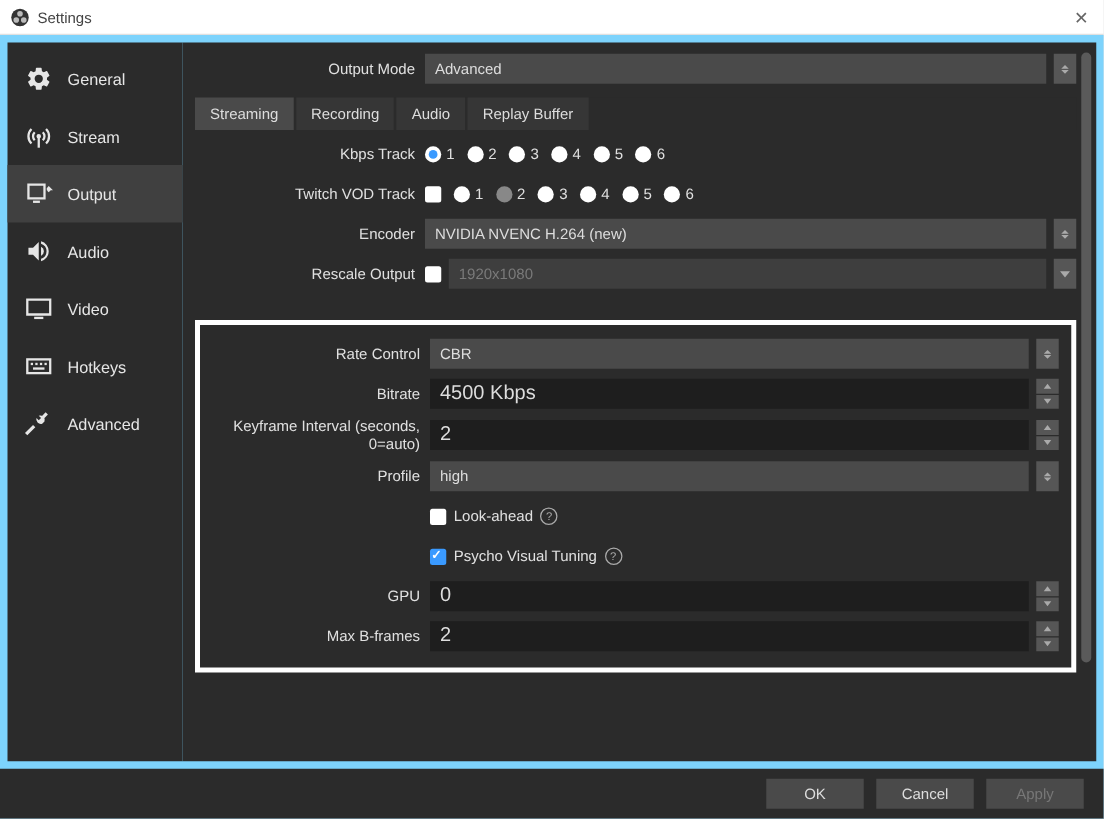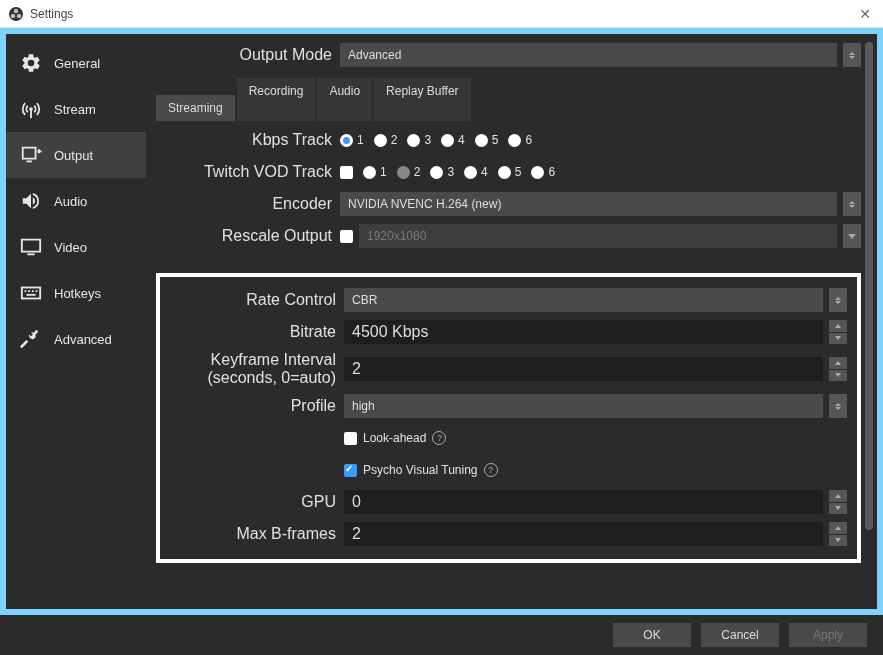--- a/index.html
+++ b/index.html
@@ -12,32 +12,32 @@
 .client { flex: 1; background: #7dd3fc; display: flex; flex-direction: column; }
 .main-area { flex: 1; display: flex; padding: 6px; gap: 0; min-height: 0; }
 .sidebar { width: 140px; background: #2b2b2b; display: flex; flex-direction: column; padding-top: 6px; }
 .side-item { display: flex; align-items: center; gap: 10px; padding: 10px 12px; color: #e6e6e6; font-size: 13px; cursor: pointer; height: 46px; }
 .side-item.selected { background: #404040; }
 .side-item .icon { width: 26px; height: 22px; display: flex; align-items: center; justify-content: center; }
 .content { flex: 1; background: #2b2b2b; padding: 8px 16px 8px 10px; overflow: hidden; position: relative; }
 .content-scroll { position: absolute; right: 4px; top: 8px; bottom: 8px; width: 8px; background: transparent; }
 .content-scroll .thumb { position: absolute; right: 0; top: 0; width: 8px; height: 488px; background: #5a5a5a; border-radius: 4px; }
 .row { display: flex; align-items: center; margin-bottom: 6px; min-height: 26px; }
-.row-label { width: 184px; text-align: right; color: #e0e0e0; font-size: 16px; padding-right: 8px; }
+.row-label { width: 184px; text-align: right; color: #e0e0e0; font-size: 12px; padding-right: 8px; }
 .row-control { flex: 1; display: flex; align-items: center; gap: 6px; }
 .select { flex: 1; height: 24px; background: #4a4a4a; color: #ddd; border: none; font-size: 12px; padding: 0 8px; display: flex; align-items: center; position: relative; }
 .sel-btn { width: 18px; height: 24px; background: #565656; display: flex; flex-direction: column; align-items: center; justify-content: center; gap: 1px; }
 .sel-btn::before { content: ""; border-left: 3px solid transparent; border-right: 3px solid transparent; border-bottom: 3px solid #aaa; }
 .sel-btn::after { content: ""; border-left: 3px solid transparent; border-right: 3px solid transparent; border-top: 3px solid #aaa; }
 .sel-btn.down-only::before { display: none; }
 .sel-btn.down-only::after { border-top: 5px solid #aaa; border-left: 4px solid transparent; border-right: 4px solid transparent; }
 .select.disabled { color: #7a7a7a; background: #3e3e3e; }
 .tabs { display: flex; background: #2b2b2b; margin: 10px 0 6px 0; }
 .tab { padding: 6px 12px; background: #363636; color: #ddd; font-size: 12px; cursor: pointer; margin-right: 2px; }
-.tab.active { background: #4a4a4a; margin-top: 17px; }
+.tab.active { background: #4a4a4a; }
 .radio-group { display: flex; align-items: center; gap: 10px; }
 .radio-opt { display: flex; align-items: center; gap: 4px; color: #e0e0e0; font-size: 12px; }
 .radio { width: 13px; height: 13px; border-radius: 50%; background: #fff; position: relative; cursor: pointer; }
 .radio.checked::after { content: ""; position: absolute; inset: 3px; background: #3a9aff; border-radius: 50%; }
 .radio.disabled { background: #888; }
 .checkbox { width: 13px; height: 13px; background: #fff; border-radius: 2px; position: relative; cursor: pointer; flex-shrink: 0; }
 .checkbox.checked { background: #3a9aff; }
 .checkbox.checked::after { content: "✓"; position: absolute; color: #fff; font-size: 10px; left: 1px; top: -1px; font-weight: bold; }
 .check-label { color: #e0e0e0; font-size: 12px; display: flex; align-items: center; gap: 6px; }
 .help-icon { width: 14px; height: 14px; border: 1px solid #aaa; border-radius: 50%; color: #aaa; font-size: 9px; display: flex; align-items: center; justify-content: center; }

